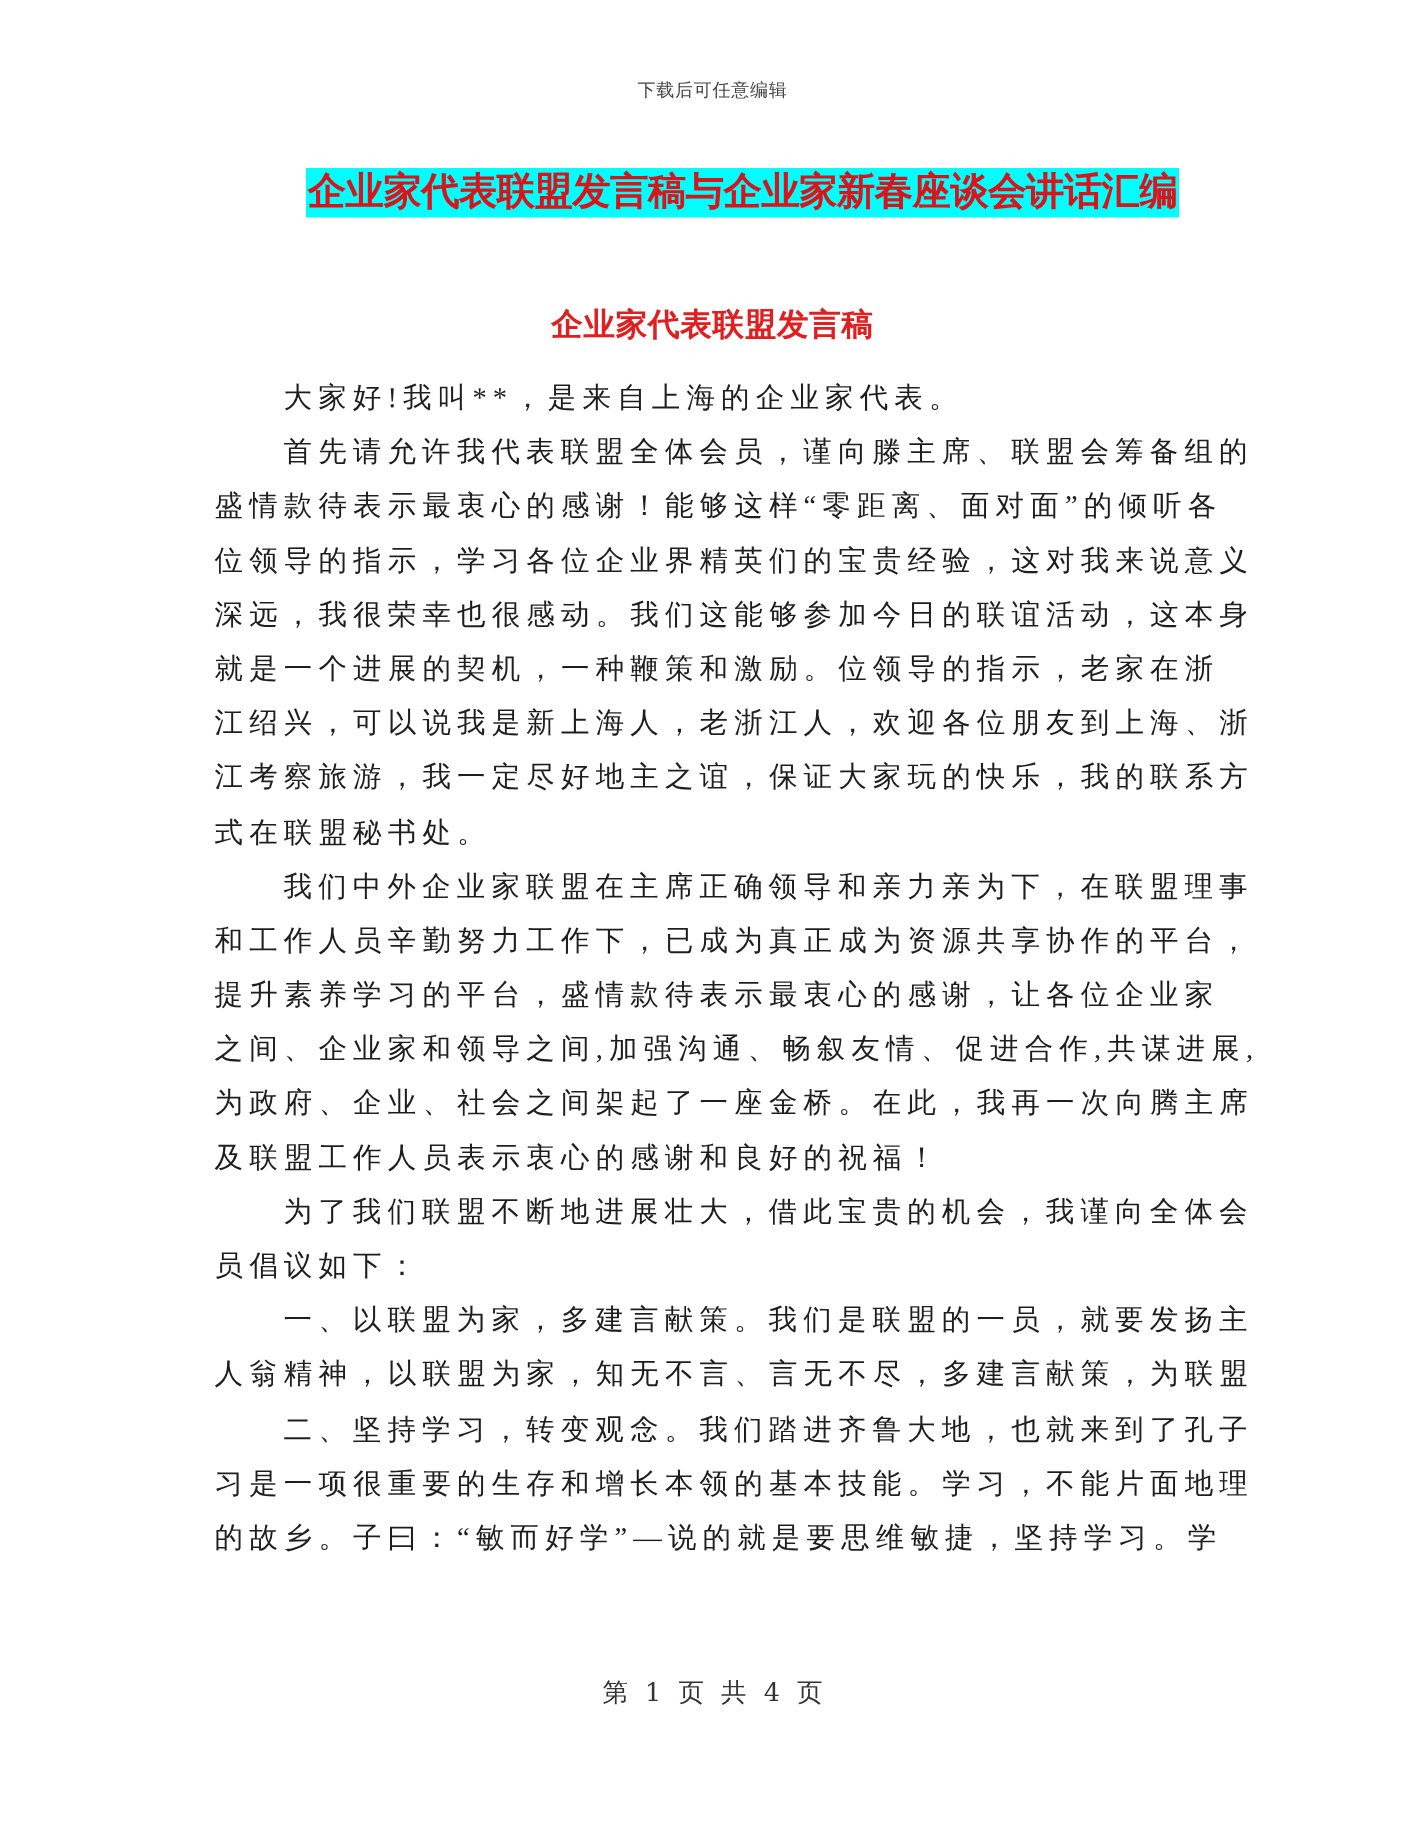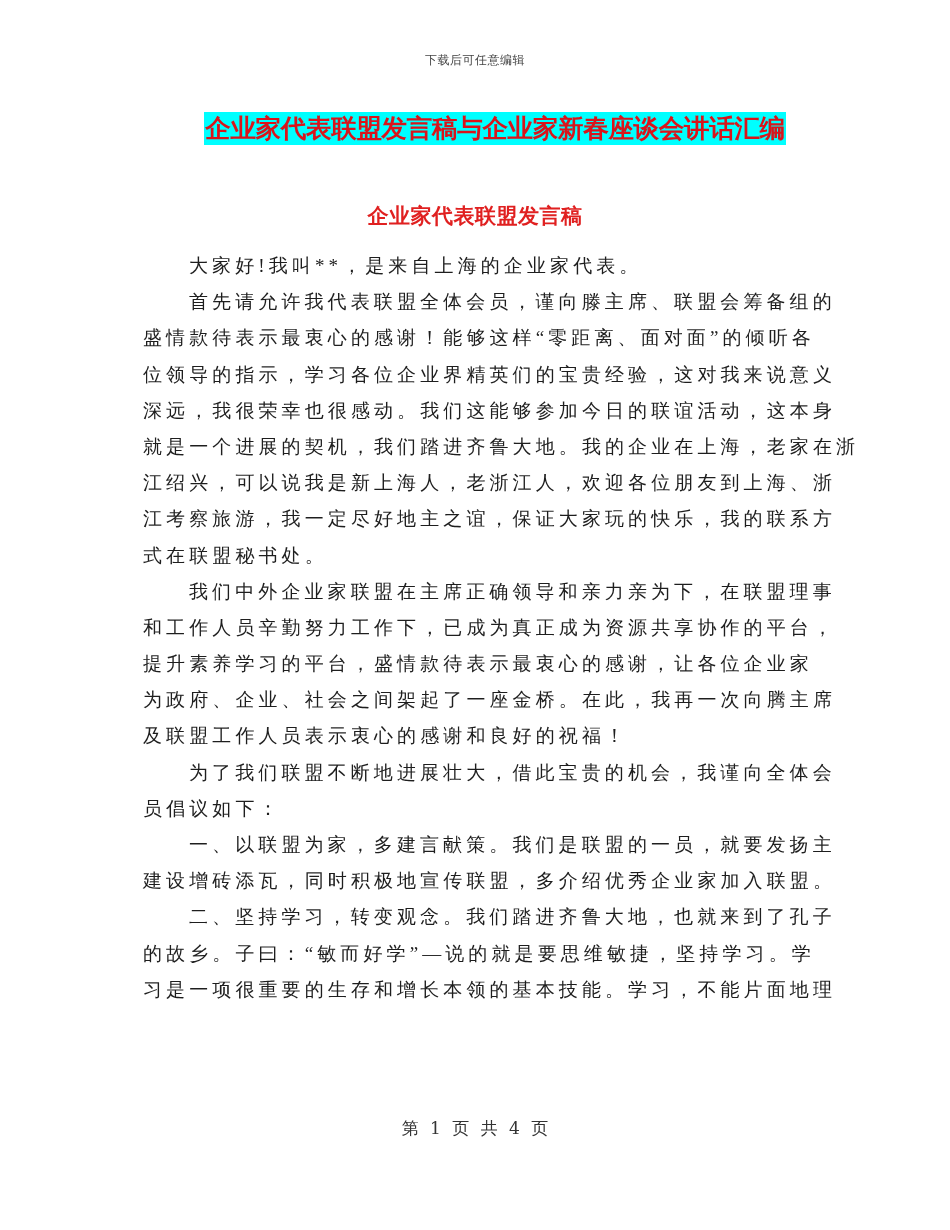--- a/index.html
+++ b/index.html
@@ -98,31 +98,32 @@
 </div>
 
 <div class="section-title" style="color: rgb(224, 32, 32);">企业家代表联盟发言稿</div>
 
 <div class="body-text">
   <div class="line indent">大家好!我叫**，是来自上海的企业家代表。</div>
   <div class="line indent">首先请允许我代表联盟全体会员，谨向滕主席、联盟会筹备组的</div>
   <div class="line">盛情款待表示最衷心的感谢！能够这样“零距离、面对面”的倾听各</div>
   <div class="line">位领导的指示，学习各位企业界精英们的宝贵经验，这对我来说意义</div>
   <div class="line">深远，我很荣幸也很感动。我们这能够参加今日的联谊活动，这本身</div>
-  <div class="line">就是一个进展的契机，我们踏进齐鲁大地。我的企业在上海，老家在浙</div>
+  <div class="line">就是一个进展的契机，一种鞭策和激励。位领导的指示，老家在浙</div>
   <div class="line">江绍兴，可以说我是新上海人，老浙江人，欢迎各位朋友到上海、浙</div>
   <div class="line">江考察旅游，我一定尽好地主之谊，保证大家玩的快乐，我的联系方</div>
   <div class="line">式在联盟秘书处。</div>
   <div class="line indent">我们中外企业家联盟在主席正确领导和亲力亲为下，在联盟理事</div>
   <div class="line">和工作人员辛勤努力工作下，已成为真正成为资源共享协作的平台，</div>
   <div class="line">提升素养学习的平台，盛情款待表示最衷心的感谢，让各位企业家</div>
+  <div class="line">之间、企业家和领导之间,加强沟通、畅叙友情、促进合作,共谋进展,</div>
   <div class="line">为政府、企业、社会之间架起了一座金桥。在此，我再一次向腾主席</div>
   <div class="line">及联盟工作人员表示衷心的感谢和良好的祝福！</div>
   <div class="line indent">为了我们联盟不断地进展壮大，借此宝贵的机会，我谨向全体会</div>
   <div class="line">员倡议如下：</div>
   <div class="line indent">一、以联盟为家，多建言献策。我们是联盟的一员，就要发扬主</div>
-  <div class="line">建设增砖添瓦，同时积极地宣传联盟，多介绍优秀企业家加入联盟。</div>
+  <div class="line">人翁精神，以联盟为家，知无不言、言无不尽，多建言献策，为联盟</div>
   <div class="line indent">二、坚持学习，转变观念。我们踏进齐鲁大地，也就来到了孔子</div>
+  <div class="line">习是一项很重要的生存和增长本领的基本技能。学习，不能片面地理</div>
   <div class="line">的故乡。子曰：“敏而好学”—说的就是要思维敏捷，坚持学习。学</div>
-  <div class="line">习是一项很重要的生存和增长本领的基本技能。学习，不能片面地理</div>
 </div>
 
 <div class="page-footer">第 1 页 共 4 页</div>
 
 </body></html>

